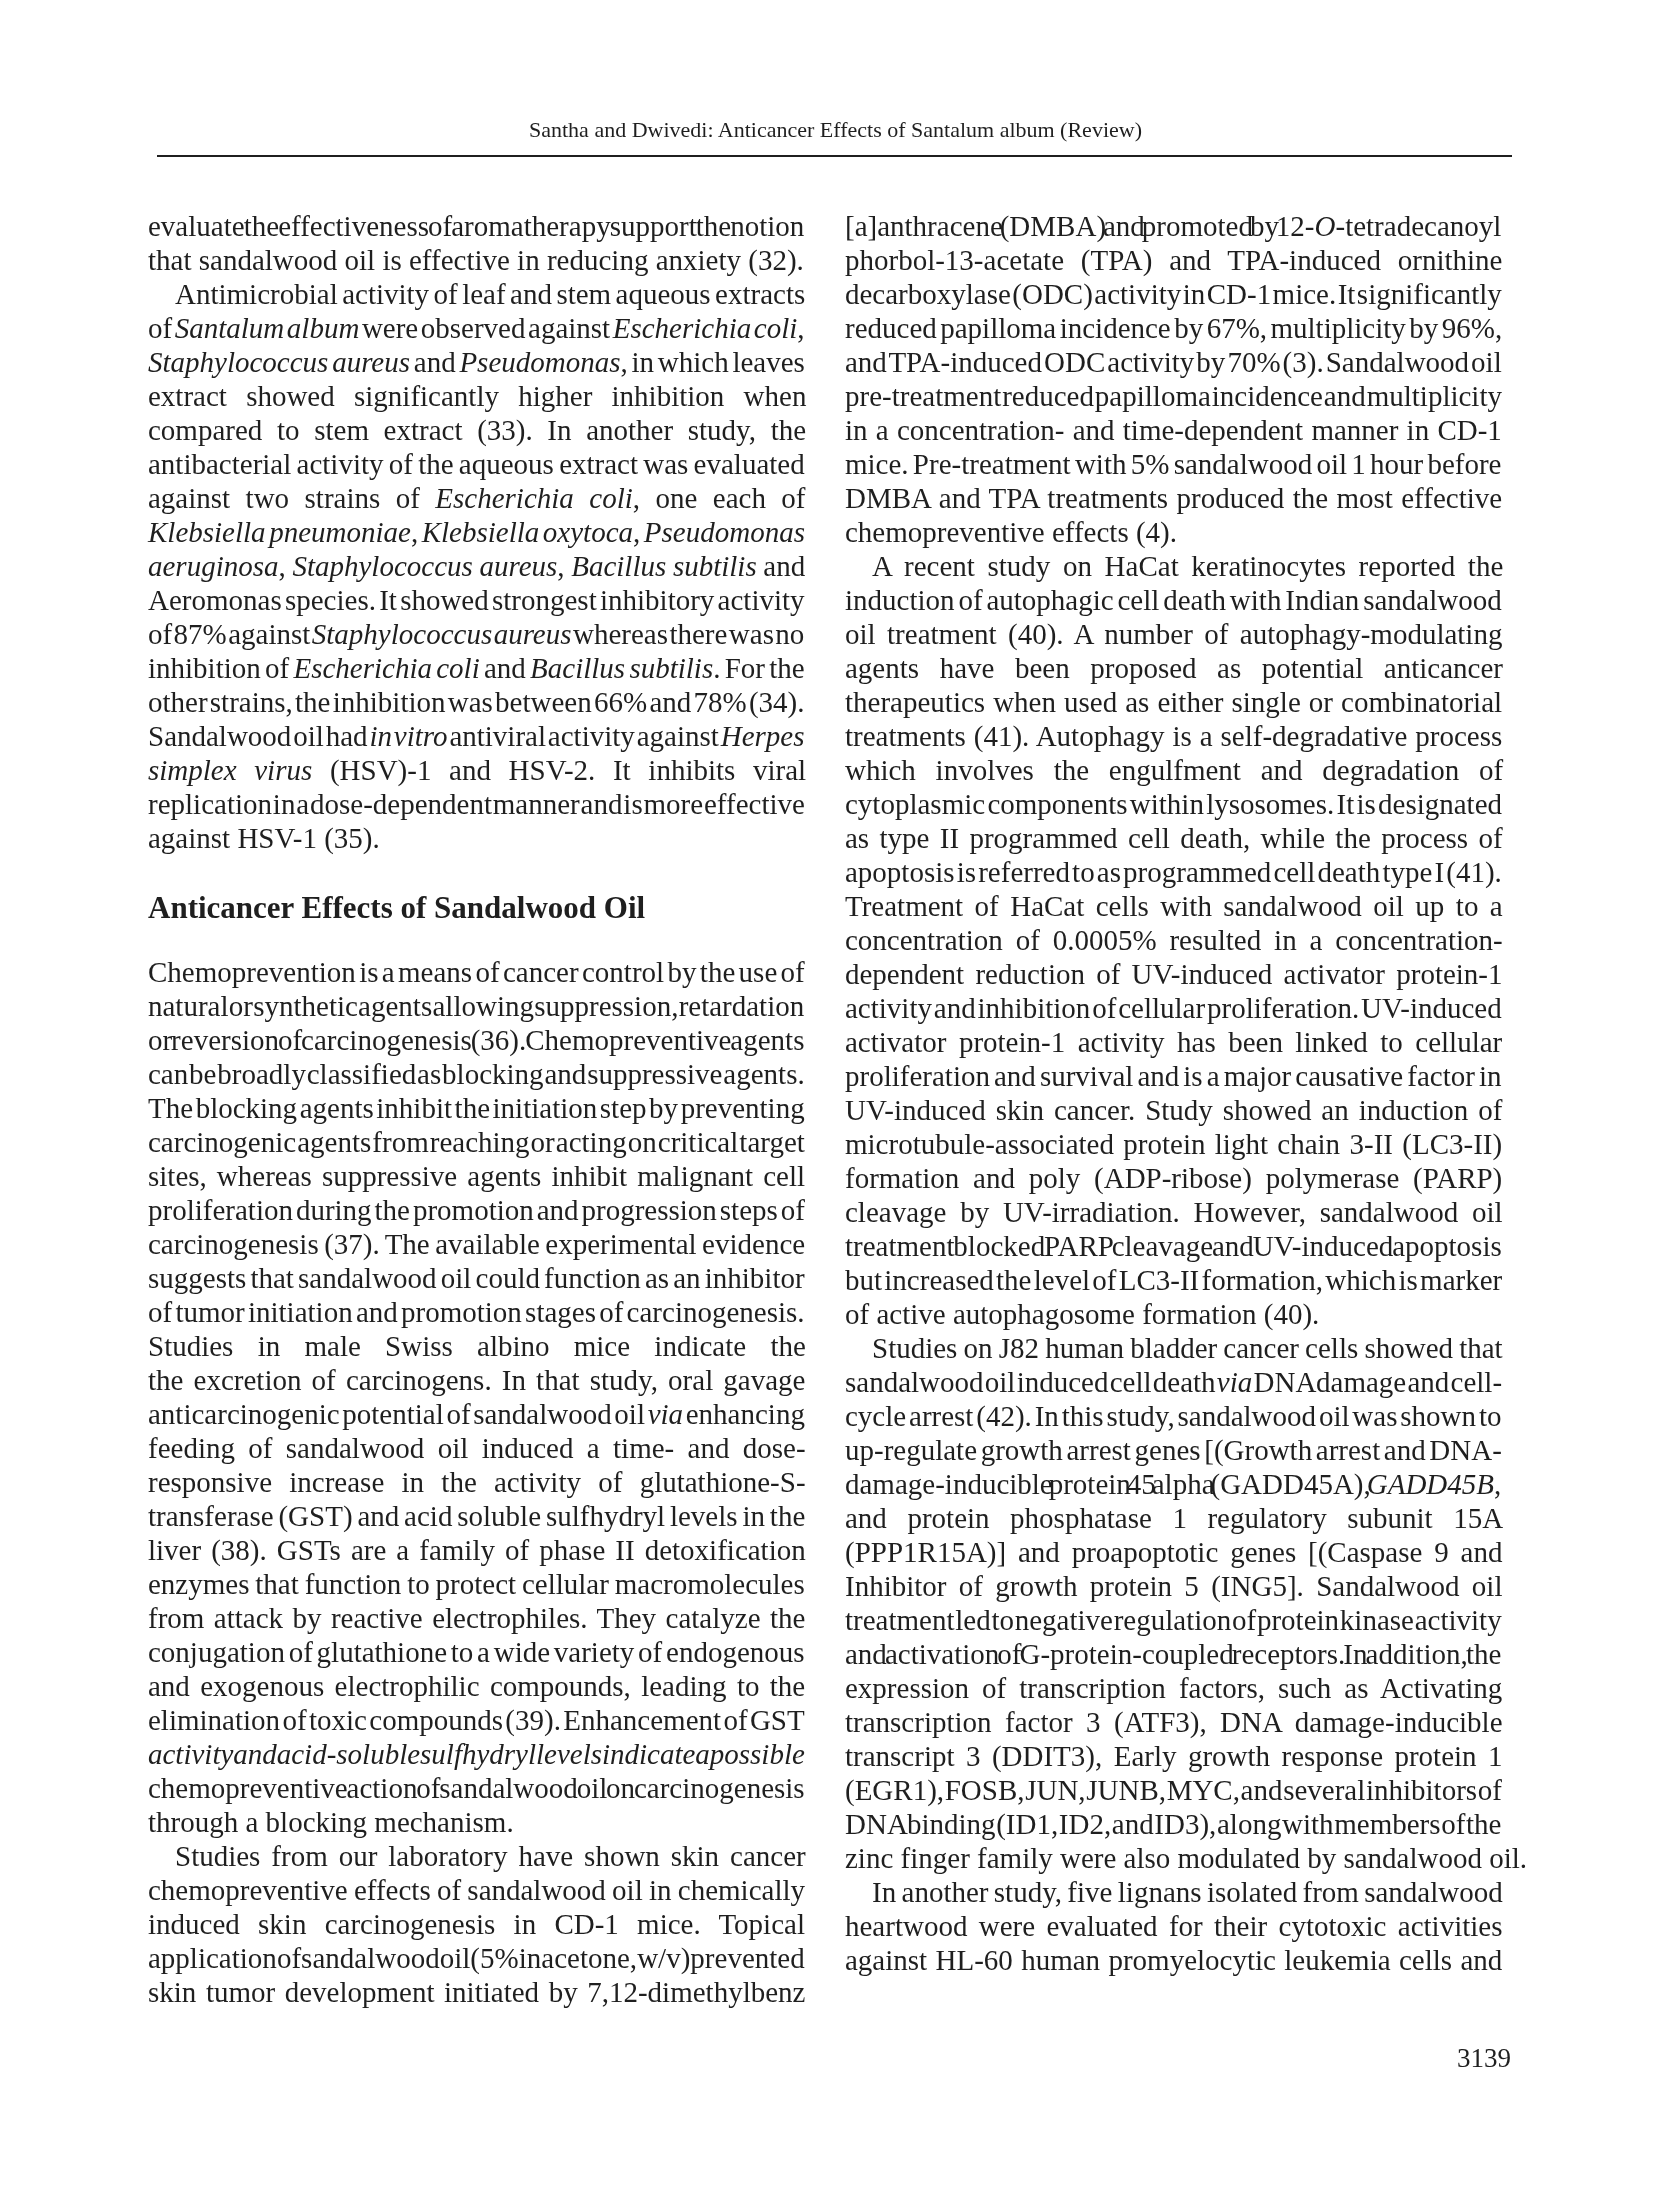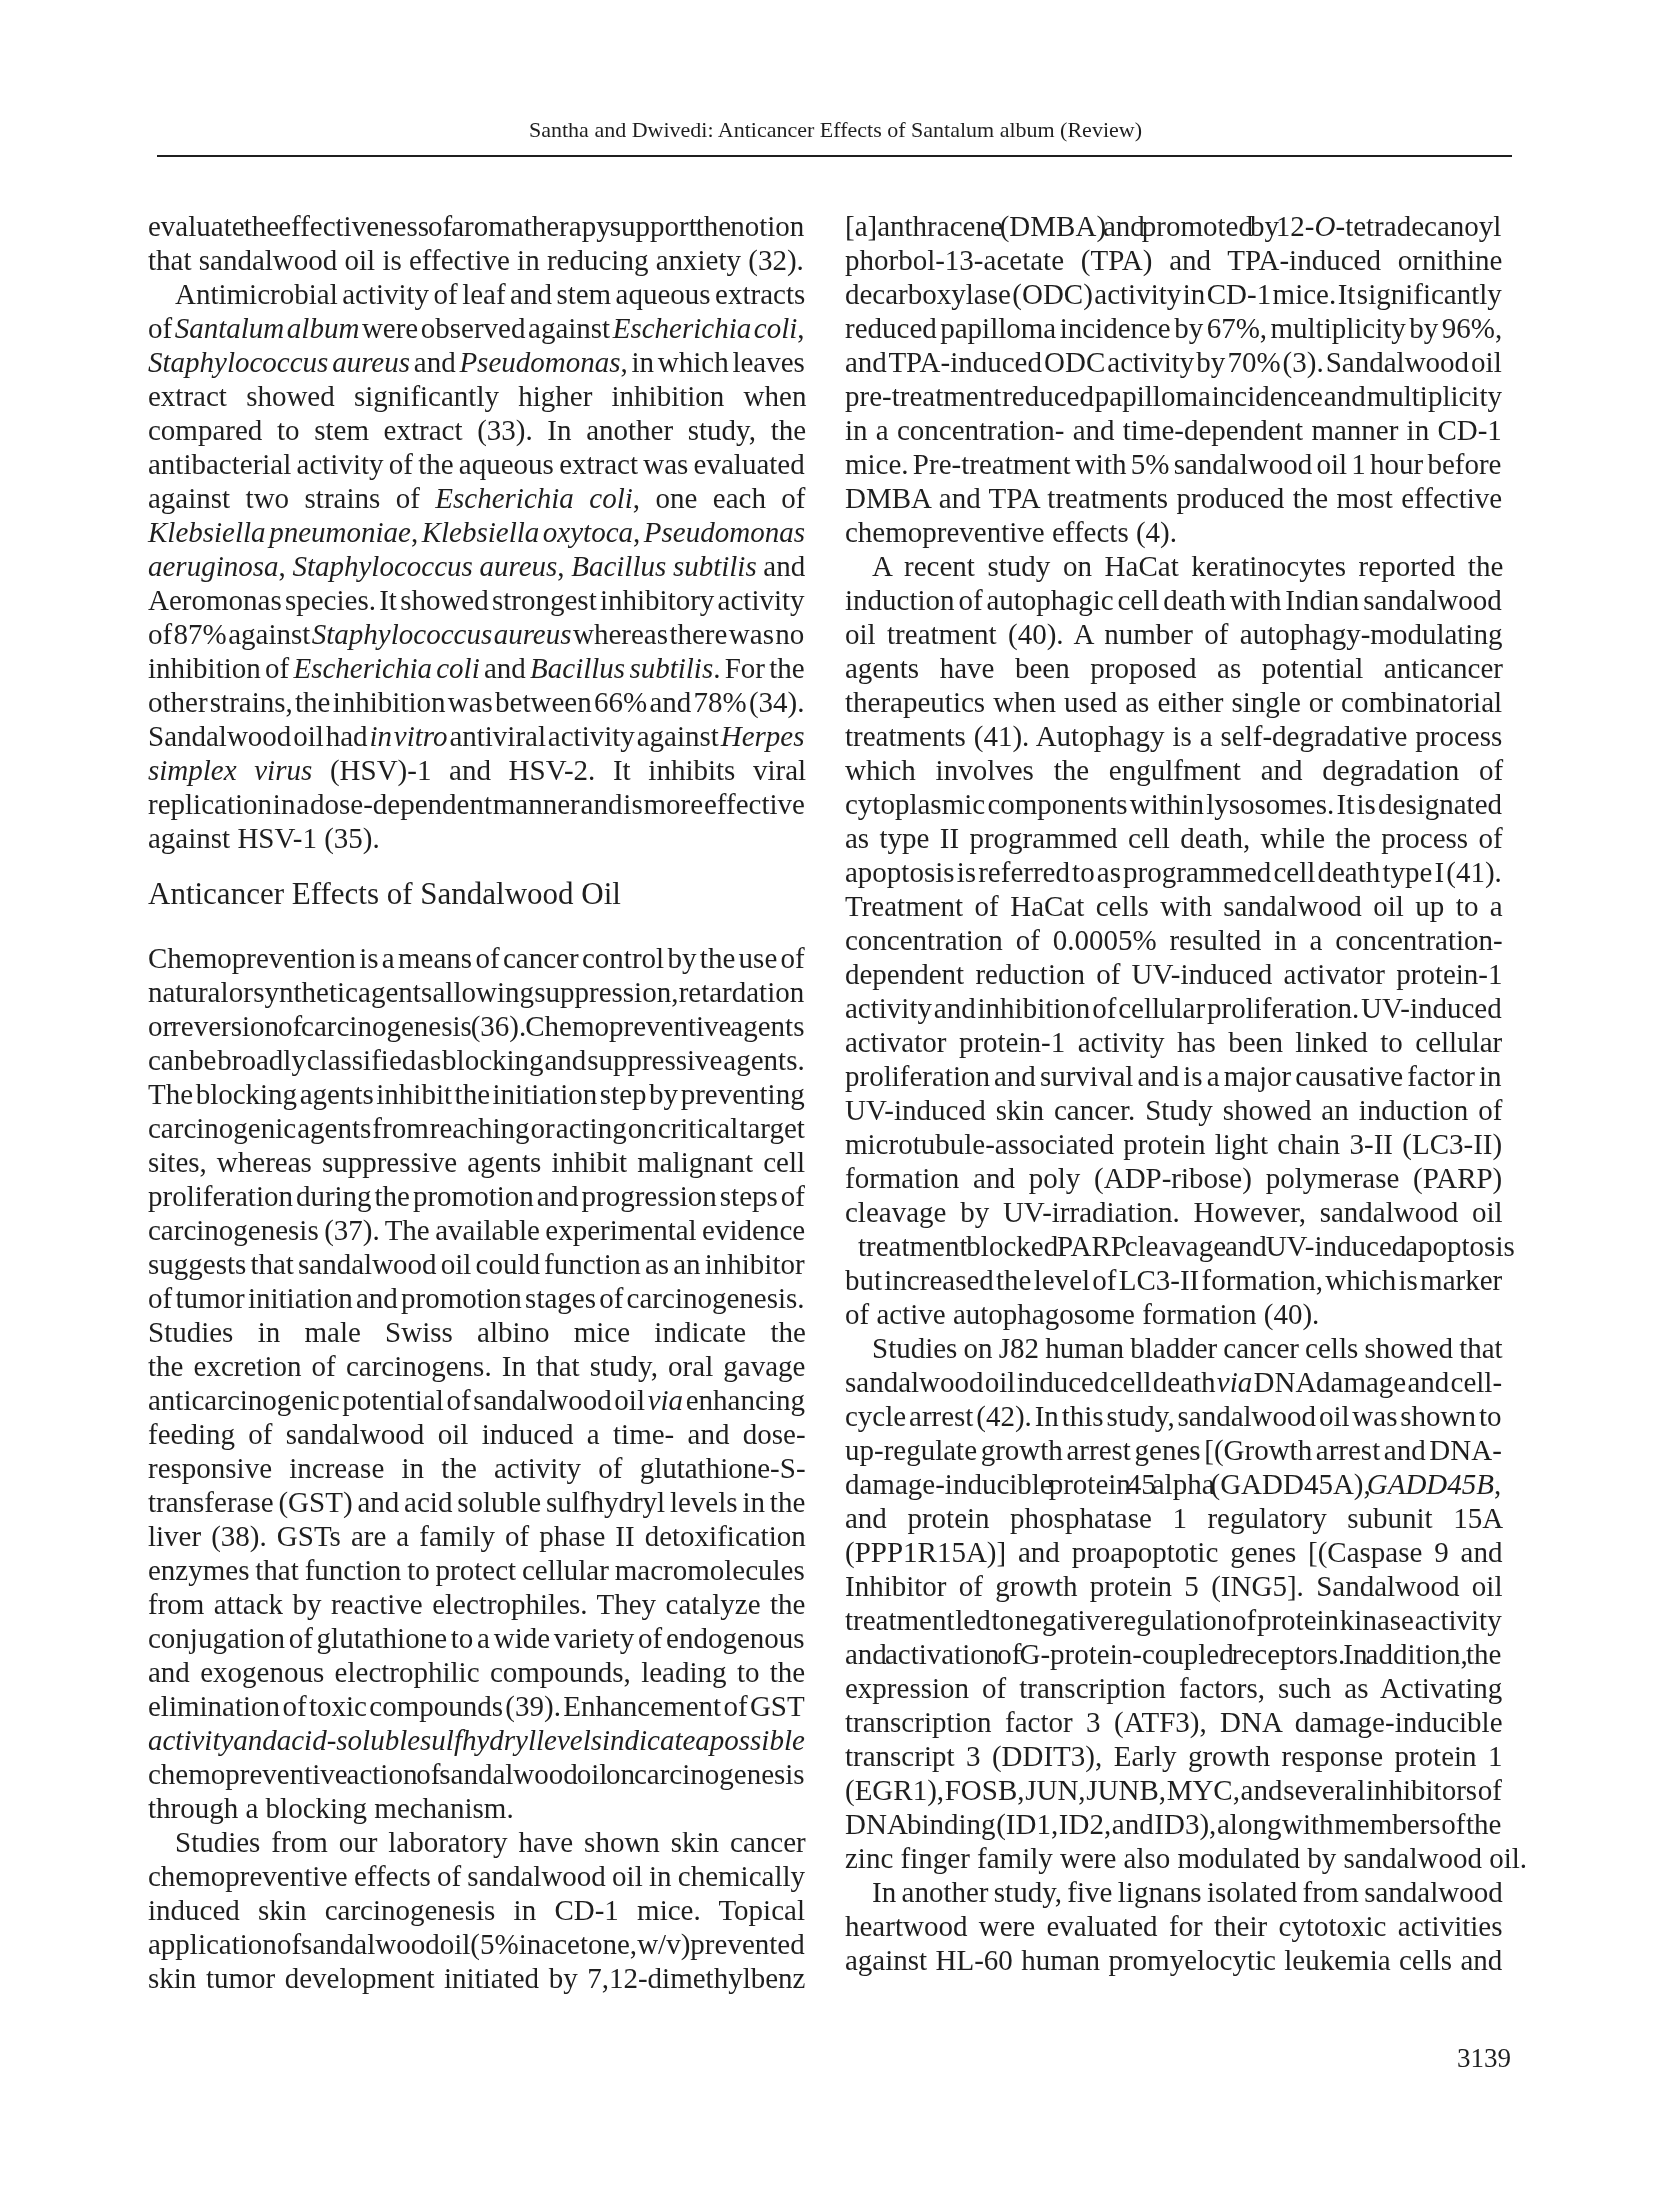--- a/index.html
+++ b/index.html
@@ -10,22 +10,22 @@
   .head-rule { position: absolute; left: 157px; width: 1355px; top: 155px; height: 0;
                border-top: 2.7px solid #1f1f1f; }
   .col { position: absolute; top: 209px; width: 665px; font-size: 29px; line-height: 34px; }
   .col-left { left: 148px; }
   .col-right { left: 845px; width: 665px; }
   .line { display: block; white-space: nowrap; height: 34px; text-align: justify;
           text-align-last: justify; }
   .line.last { text-align-last: left; }
   .line.indent { padding-left: 27px; }
   .line i { font-style: italic; }
-  .section-heading { display: block; font-weight: normal; font-size: 31px; line-height: 34px;
-                     margin-top: 22px; margin-bottom: 30px; white-space: nowrap; }
+  .section-heading { display: block; font-weight: bold; font-size: 31px; line-height: 34px;
+                     margin-top: 36px; margin-bottom: 30px; white-space: nowrap; }
   .page-number { position: absolute; left: 1457px; top: 2044px; font-size: 27px; line-height: 29px; }
 </style>
 </head>
 <body>
 
 <div class="running-head">Santha and Dwivedi: Anticancer Effects of Santalum album (Review)</div>
 <div class="head-rule"></div>
 
 <div class="col col-left">
     <div>
@@ -115,21 +115,21 @@
       <span class="line" style="white-space: nowrap; overflow: visible; text-align-last: left; word-spacing: 4.2px;"><span>Treatment of HaCat cells with sandalwood oil up to a</span></span>
       <span class="line" style="white-space: nowrap; overflow: visible; text-align-last: left; word-spacing: 5.6px;"><span>concentration of 0.0005% resulted in a concentration-</span></span>
       <span class="line" style="white-space: nowrap; overflow: visible; text-align-last: left; word-spacing: 4px;"><span>dependent reduction of UV-induced activator protein-1</span></span>
       <span class="line" style="white-space: nowrap; overflow: visible; text-align-last: left; word-spacing: -5.4px;"><span>activity and inhibition of cellular proliferation. UV-induced</span></span>
       <span class="line" style="white-space: nowrap; overflow: visible; text-align-last: left; word-spacing: 5.2px;"><span>activator protein-1 activity has been linked to cellular</span></span>
       <span class="line" style="white-space: nowrap; overflow: visible; text-align-last: left; word-spacing: -3.2px;"><span>proliferation and survival and is a major causative factor in</span></span>
       <span class="line" style="white-space: nowrap; overflow: visible; text-align-last: left; word-spacing: 2.7px;"><span>UV-induced skin cancer. Study showed an induction of</span></span>
       <span class="line" style="white-space: nowrap; overflow: visible; text-align-last: left; word-spacing: 2.1px;"><span>microtubule-associated protein light chain 3-II (LC3-II)</span></span>
       <span class="line" style="white-space: nowrap; overflow: visible; text-align-last: left; word-spacing: 6.5px;"><span>formation and poly (ADP-ribose) polymerase (PARP)</span></span>
       <span class="line" style="white-space: nowrap; overflow: visible; text-align-last: left; word-spacing: 6.5px;"><span>cleavage by UV-irradiation. However, sandalwood oil</span></span>
-      <span class="line" style="white-space: nowrap; overflow: visible; text-align-last: left; word-spacing: -8.4px; margin-left: 13px;"><span>treatment blocked PARP cleavage and UV-induced apoptosis</span></span>
+      <span class="line" style="white-space: nowrap; overflow: visible; text-align-last: left; word-spacing: -8.4px;"><span>treatment blocked PARP cleavage and UV-induced apoptosis</span></span>
       <span class="line" style="white-space: nowrap; overflow: visible; text-align-last: left; word-spacing: -5px;"><span>but increased the level of LC3-II formation, which is marker</span></span>
       <span class="line last"><span>of active autophagosome formation (40).</span></span>
     </div>
     <div>
       <span class="line indent" style="white-space: nowrap; overflow: visible; text-align-last: left; word-spacing: -1.1px;"><span>Studies on J82 human bladder cancer cells showed that</span></span>
       <span class="line" style="white-space: nowrap; overflow: visible; text-align-last: left; word-spacing: -6px;"><span>sandalwood oil induced cell death </span><i>via</i><span> DNA damage and cell-</span></span>
       <span class="line" style="white-space: nowrap; overflow: visible; text-align-last: left; word-spacing: -4.4px;"><span>cycle arrest (42). In this study, sandalwood oil was shown to</span></span>
       <span class="line" style="white-space: nowrap; overflow: visible; text-align-last: left; word-spacing: -3.6px;"><span>up-regulate growth arrest genes [(Growth arrest and DNA-</span></span>
       <span class="line" style="white-space: nowrap; overflow: visible; text-align-last: left; word-spacing: -11.3px;"><span>damage-inducible protein 45 alpha (GADD45A), </span><i>GADD45B</i><span>,</span></span>
       <span class="line" style="white-space: nowrap; overflow: visible; text-align-last: left; word-spacing: 13.3px;"><span>and protein phosphatase 1 regulatory subunit 15A</span></span>

